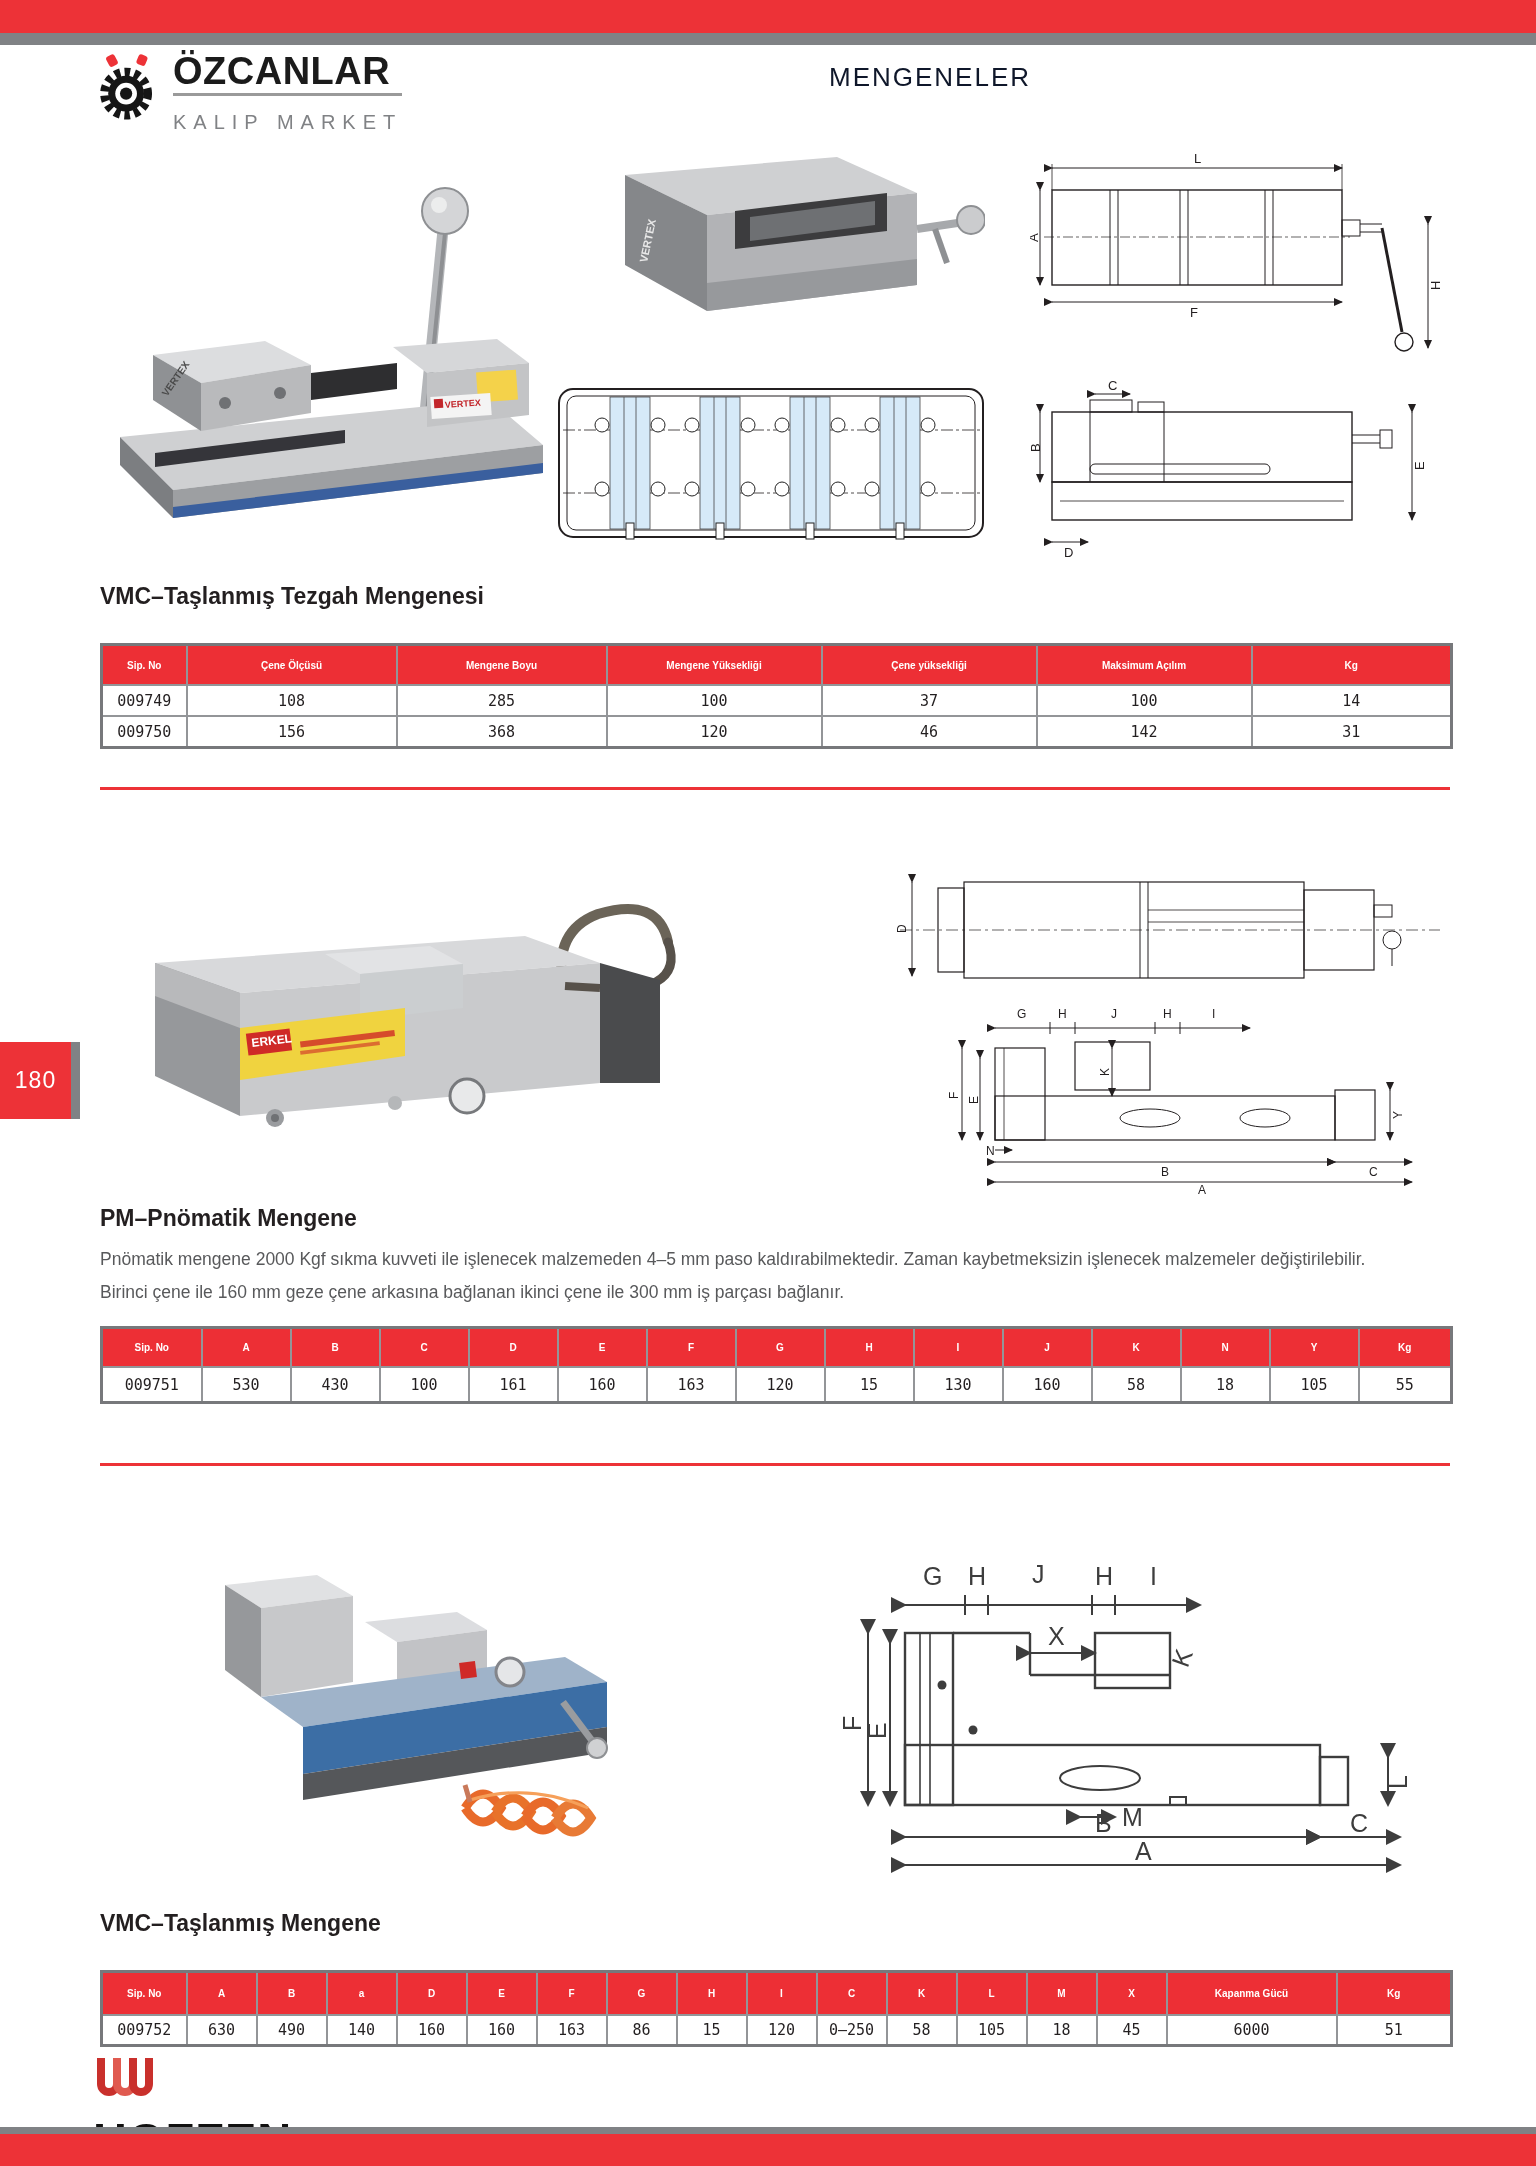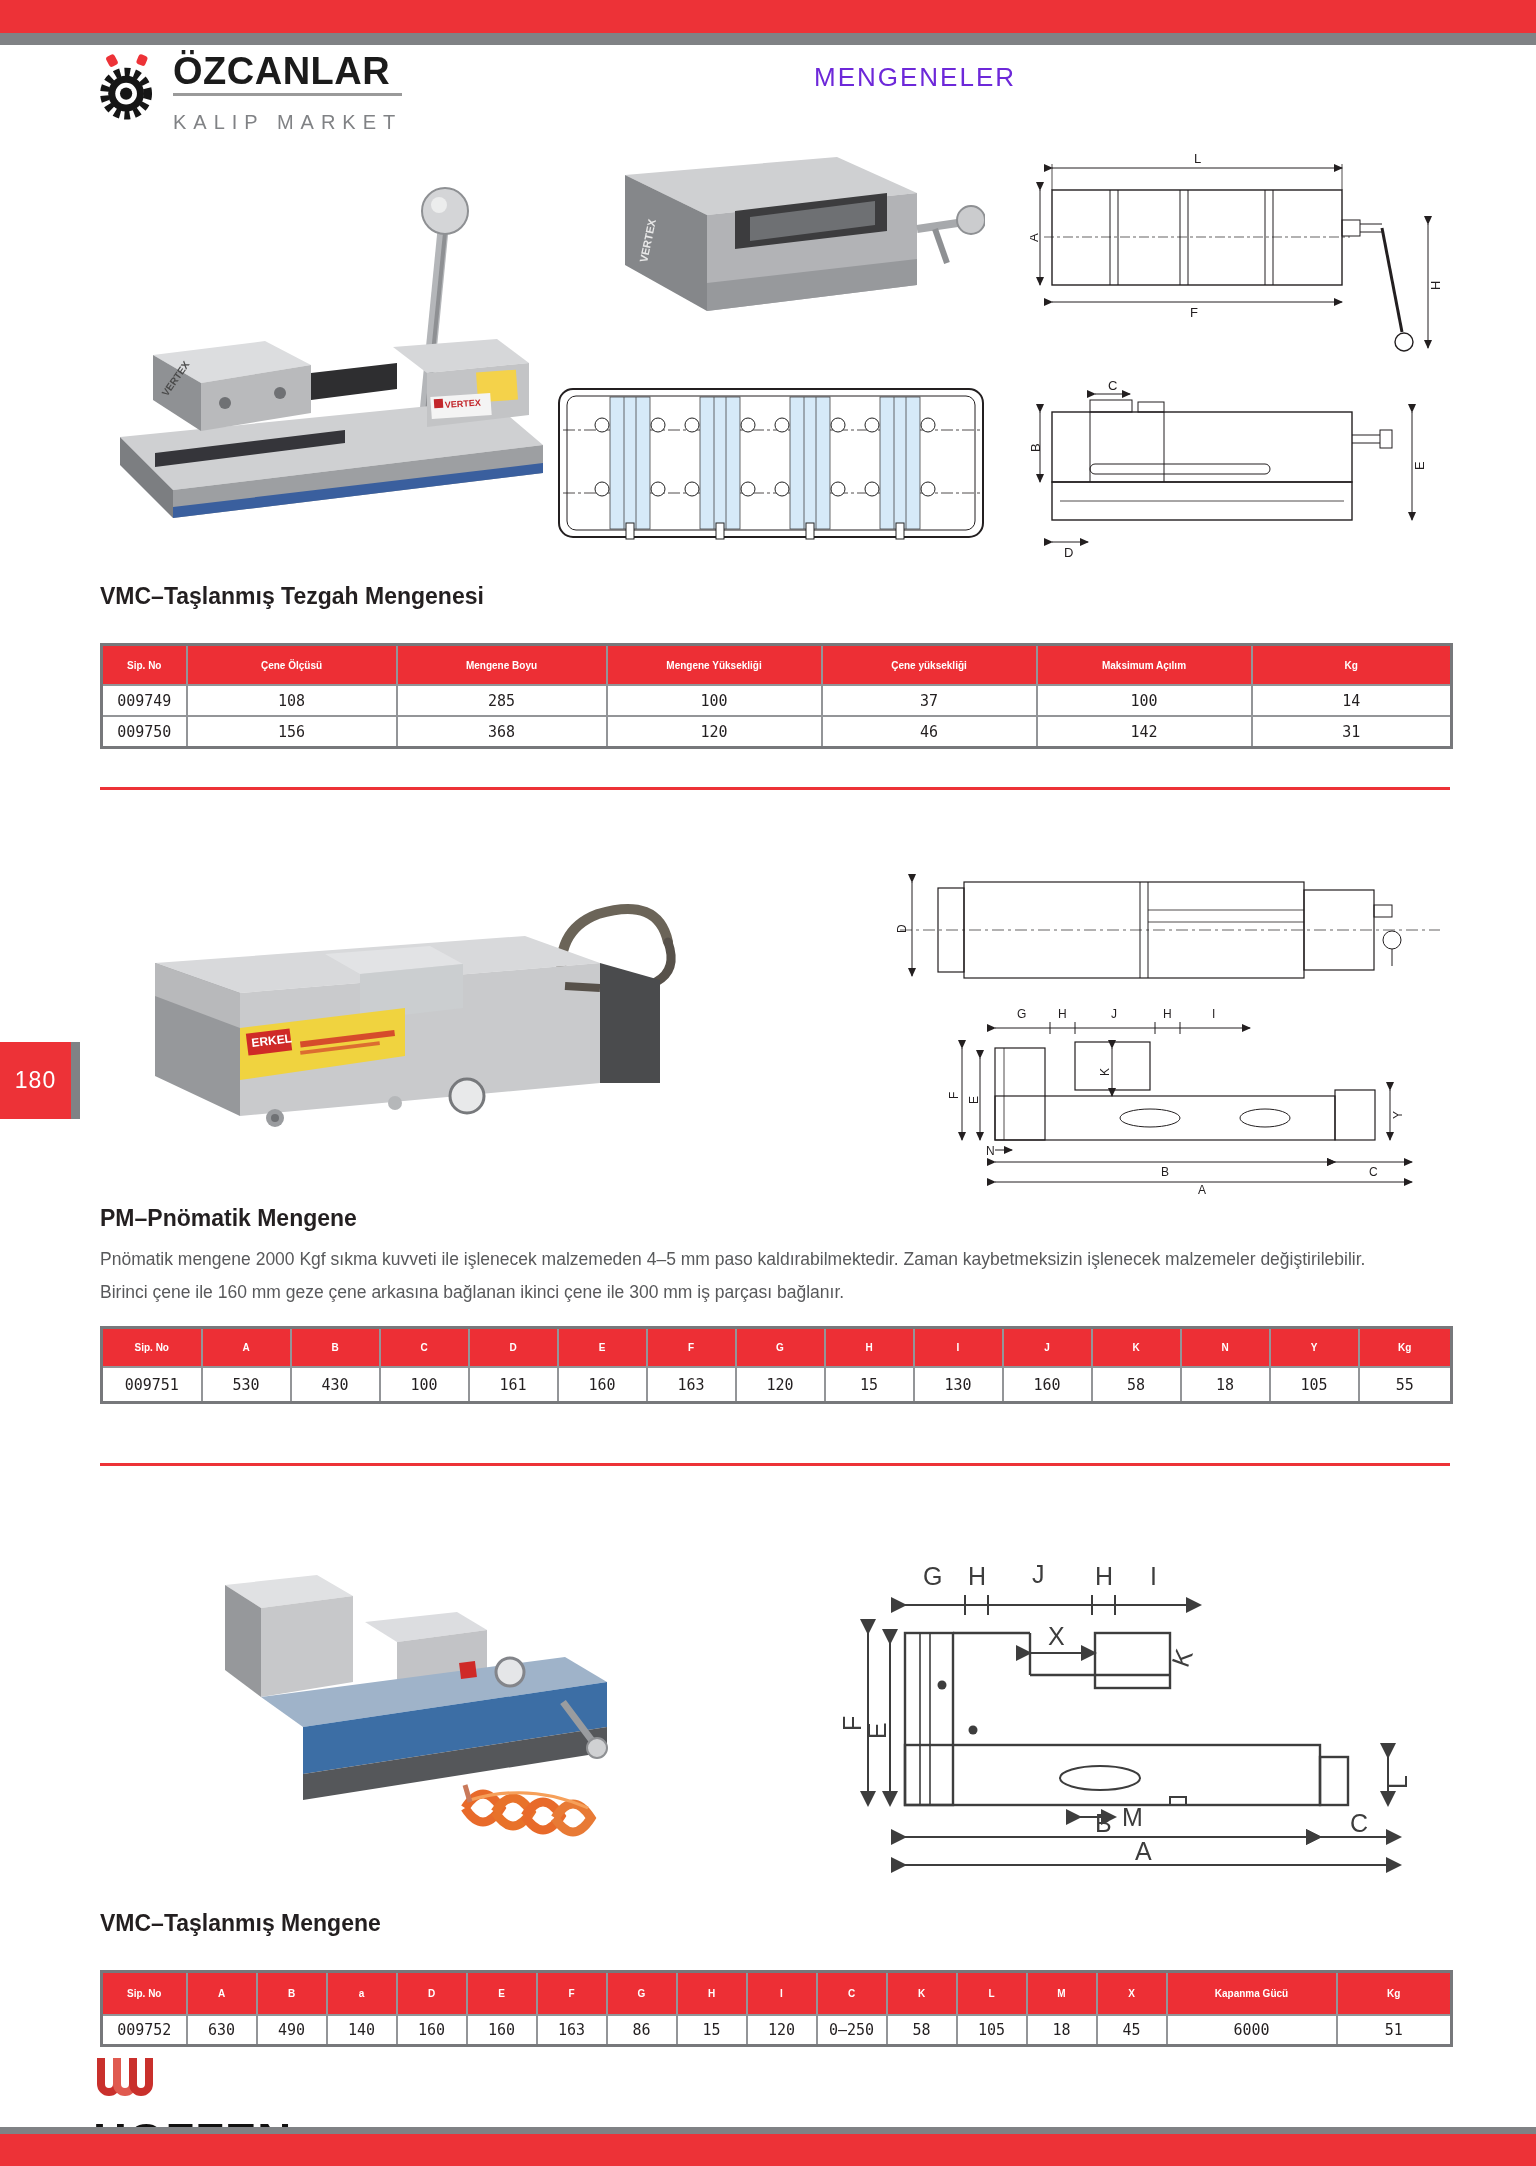--- a/index.html
+++ b/index.html
@@ -12,22 +12,22 @@
   .bar-gray-top{left:0;top:33px;width:1536px;height:12px;background:#808285;}
   .bar-gray-bottom{left:0;top:2127px;width:1536px;height:7px;background:#808285;}
   .bar-red-bottom{left:0;top:2134px;width:1536px;height:32px;background:#ed3237;}
 
   
   .logo{left:95px;top:52px;display:flex;align-items:flex-start;gap:12px;}
   .brand-name{font-size:38px;font-weight:bold;color:#1b1b1b;letter-spacing:.5px;
               border-bottom:3px solid #9a9a9a;padding-bottom:3px;line-height:1;}
   .brand-sub{font-size:20px;color:#808285;letter-spacing:7px;margin-top:15px;}
 
-  .page-title{left:725px;top:62px;width:380px;text-align:center;font-size:26px;
-              letter-spacing:2px;color:#6d28d9;}
+  .page-title{left:740px;top:62px;width:380px;text-align:center;font-size:26px;
+              letter-spacing:2px;color:#0f172a;}
 
   .sec-title{font-size:23px;font-weight:bold;color:#231f20;}
   .desc{font-size:17.5px;color:#58595b;white-space:nowrap;}
 
   .divider{left:100px;width:1350px;height:3px;background:#ed3237;}
 
   
   table.dtable{border-collapse:collapse;table-layout:fixed;border:3px solid #77787b;background:#fff;}
   table.dtable th{background:#ed2f35;color:#ffffff;font-weight:bold;font-size:10px;
                   border:2px solid #939598;padding:0;}

